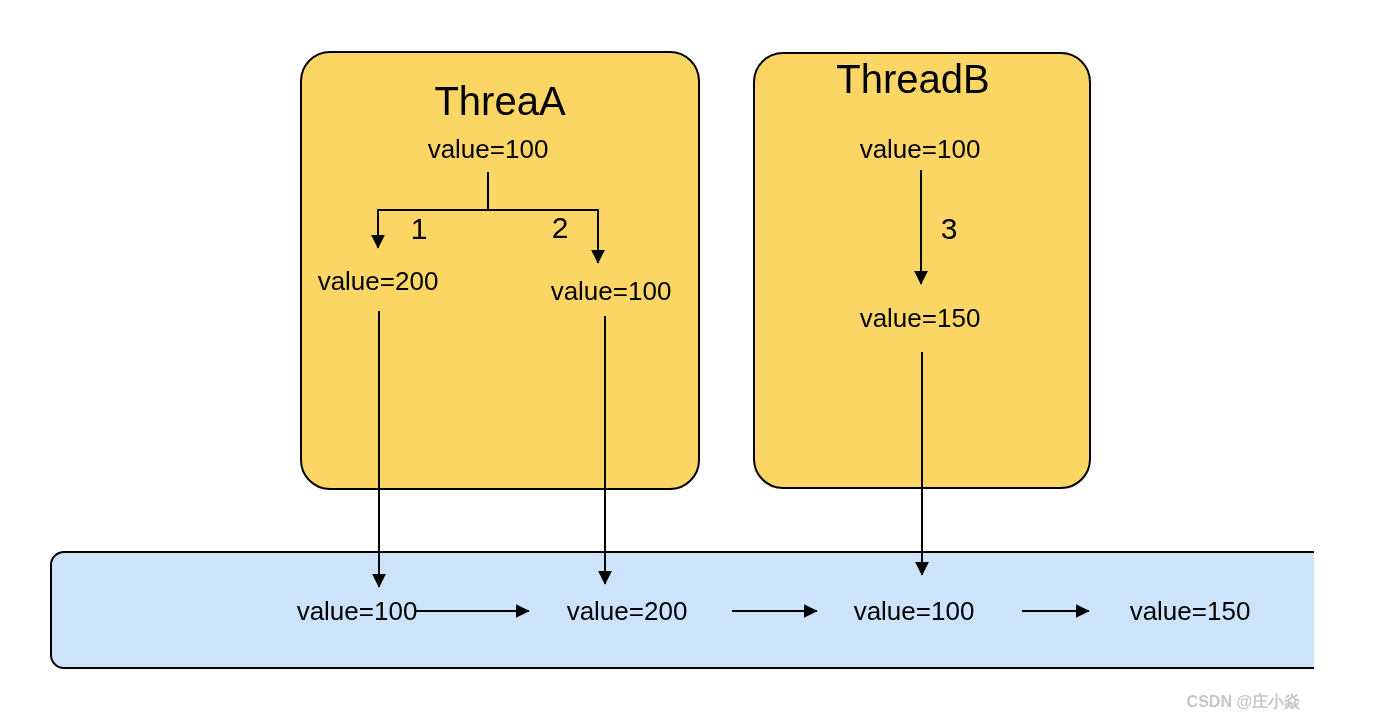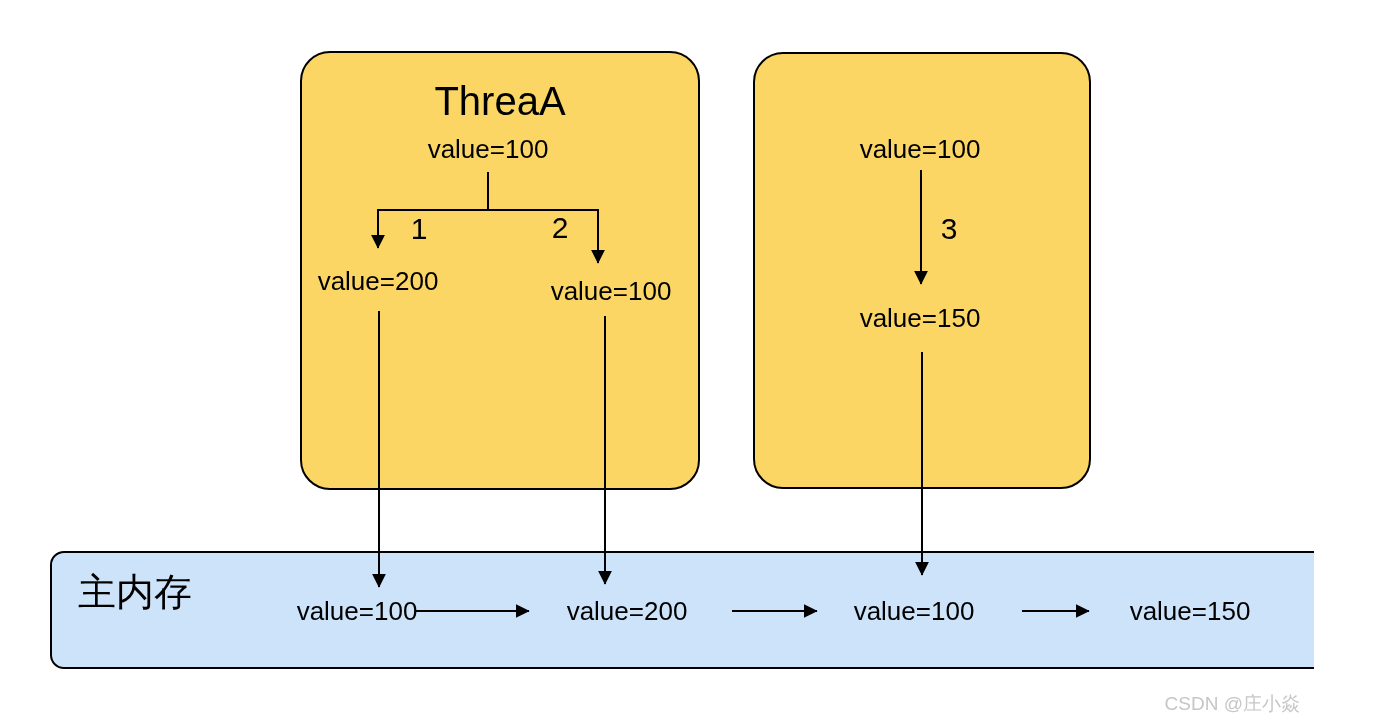--- a/index.html
+++ b/index.html
@@ -46,24 +46,25 @@
     position:absolute;
     transform:translate(0,-50%);
     white-space:nowrap;
     font-size:38px;
     line-height:1;
   }
   .watermark{
     position:absolute;
     right:14px;
     top:694px;
-    font-size:19px;
+    font-size:16px;
     color:var(--watermark-text);
     white-space:nowrap;
     line-height:1;
+    font-weight:bold;
   }
   #connector-layer{
     position:absolute;left:0;top:0;width:1382px;height:722px;
     pointer-events:none;
   }
   .connector{
     stroke:var(--connector);
     stroke-width:2;
     fill:none;
   }
@@ -108,25 +109,25 @@
     <line class="connector" marker-end="url(#arrow)" x1="1022" y1="611" x2="1089" y2="611"></line>
   </svg>
 
   <div class="txt title" style="left:500px;top:101px;">ThreaA</div>
   <div class="txt val" style="left:488px;top:149px;">value=100</div>
   <div class="txt step-label" style="left:419px;top:229px;">1</div>
   <div class="txt step-label" style="left:560px;top:228px;">2</div>
   <div class="txt val" style="left:378px;top:281px;">value=200</div>
   <div class="txt val" style="left:611px;top:291px;">value=100</div>
 
+  <div class="txt title" style="left:913px;top:79px;">ThreadB</div>
   <div class="txt val" style="left:920px;top:149px;">value=100</div>
   <div class="txt step-label" style="left:949px;top:229px;">3</div>
   <div class="txt val" style="left:920px;top:318px;">value=150</div>
 
-  <div class="mem-label" style="left:78px;top:592px;">主内存</div>
   <div class="txt val" style="left:357px;top:611px;">value=100</div>
   <div class="txt val" style="left:627px;top:611px;">value=200</div>
   <div class="txt val" style="left:914px;top:611px;">value=100</div>
   <div class="txt val" style="left:1190px;top:611px;">value=150</div>
 
   <div class="watermark">CSDN @庄小焱</div>
 
 </div>
 
 </body></html>

